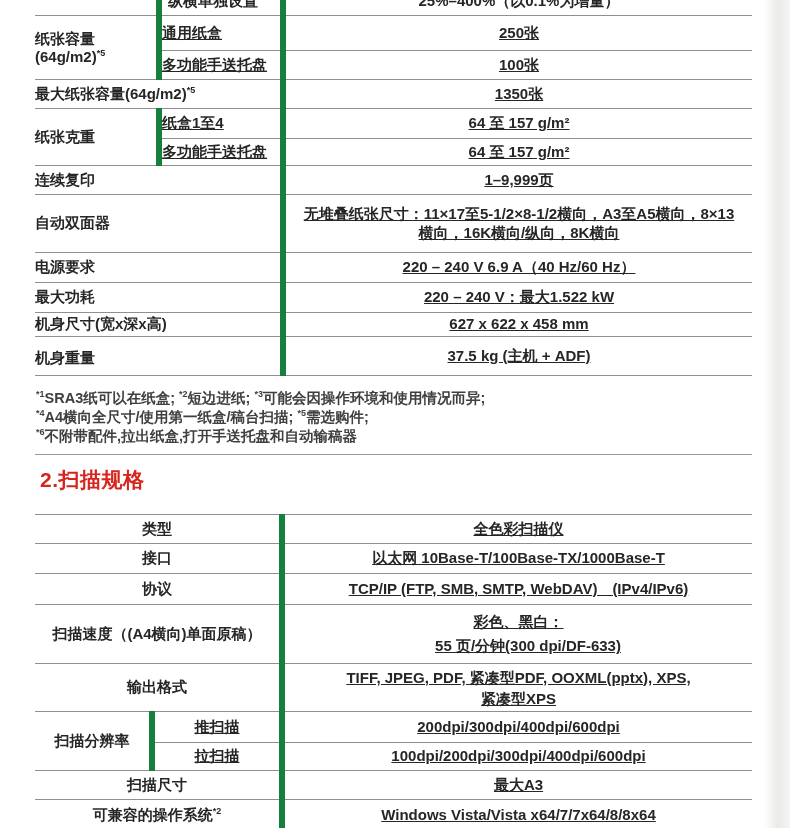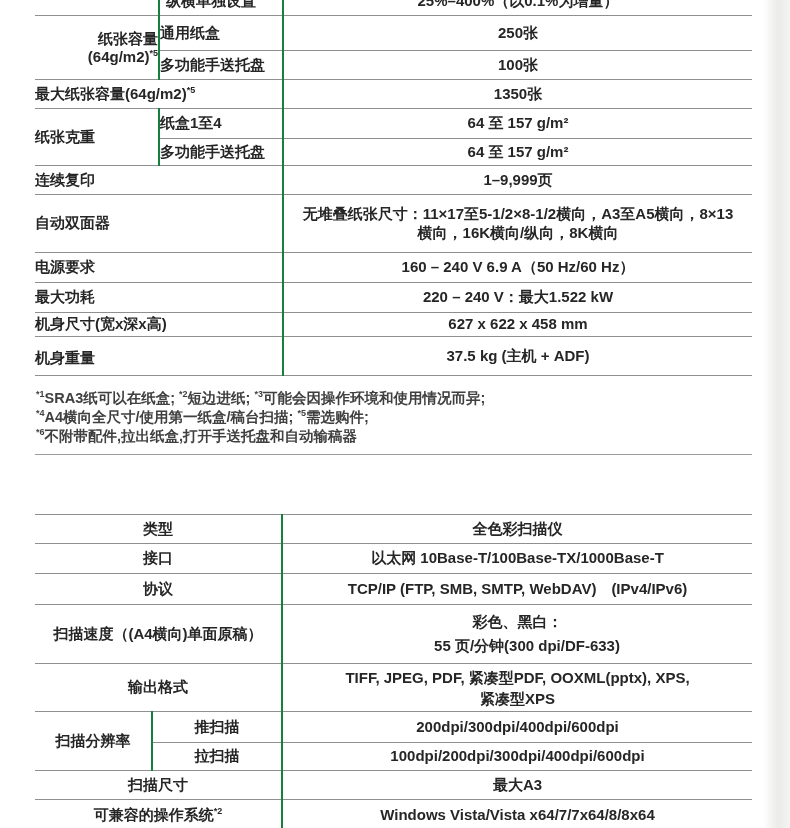--- a/index.html
+++ b/index.html
@@ -14,41 +14,41 @@
   
   table.spec{
     border-collapse:collapse;table-layout:fixed;
     position:absolute;left:35px;
     font-size:15px;font-weight:600;color:#262626;
   }
   table.spec td{padding:0;vertical-align:middle;line-height:1.25;
     border-top:1px solid #8f8f8f;}
   table.spec tr.no-top td{border-top:none;}
   table.spec tr.last td{border-bottom:1px solid #8f8f8f;}
-  td.dv{border-left:2px solid #15803d;}
+  td.dv{border-left:6px solid #15803d;text-decoration:underline;}
   td.lab{text-align:left;padding-left:3px;}
   td.lab2{text-align:left;padding-left:6px;}
   td.val{text-align:center;}
   td.cen{text-align:center;}
   sup{font-size:9px;line-height:0;vertical-align:super;letter-spacing:0;}
 
   
   td.clipcell{overflow:hidden;}
   .clipbox{position:relative;height:15px;overflow:hidden;}
   .clipbox span{position:absolute;top:-9px;display:block;white-space:nowrap;line-height:20px;}
   .clipbox.l span{left:6px;}
   .clipbox.c span{left:0;right:0;text-align:center;}
 
   
   .h15{height:15px}.h35{height:35px}.h29{height:29px}.h30{height:30px}
   .h27{height:27px}.h58{height:58px}.h24{height:24px}.h39{height:39px}
   
   .h31{height:31px}.h59{height:59px}.h48{height:48px}.h28{height:28px}.h32{height:32px}
 
-  .two-line div{line-height:18px;text-align:right;}
+  .two-line div{line-height:18px;}
 
   
   .footnotes{
     position:absolute;left:36px;top:389px;width:700px;
     font-size:14.5px;font-weight:600;line-height:19px;color:#404040;
   }
 
   
   .sep-line{position:absolute;left:35px;top:454px;width:717px;height:1px;background:#9b9b9b;}
   .section-heading{
@@ -127,21 +127,21 @@
     <tr class="h58">
       <td colspan="2" class="lab">自动双面器</td>
       <td class="dv val">
         <div>无堆叠纸张尺寸：11×17至5-1/2×8-1/2横向，A3至A5横向，8×13</div>
         <div>横向，16K横向/纵向，8K横向</div>
       </td>
     </tr>
 
     <tr class="h30">
       <td colspan="2" class="lab">电源要求</td>
-      <td class="dv val">160 – 240 V 6.9 A（50 Hz/60 Hz）</td>
+      <td class="dv val">220 – 240 V 6.9 A（40 Hz/60 Hz）</td>
     </tr>
 
     <tr class="h30">
       <td colspan="2" class="lab">最大功耗</td>
       <td class="dv val">220 – 240 V：最大1.522 kW</td>
     </tr>
 
     <tr class="h24">
       <td colspan="2" class="lab">机身尺寸(宽x深x高)</td>
       <td class="dv val">627 x 622 x 458 mm</td>
@@ -160,20 +160,21 @@
     </div>
     <div>
       <sup>*4</sup><span>A4横向全尺寸/使用第一纸盒/稿台扫描; </span><sup>*5</sup><span>需选购件;</span>
     </div>
     <div>
       <sup>*6</sup><span>不附带配件,拉出纸盒,打开手送托盘和自动输稿器</span>
     </div>
   </div>
 
   <div class="sep-line"></div>
+  <div class="section-heading">2.扫描规格</div>
 
   <table class="spec" style="top:514px;width:717px;">
     <colgroup>
         <col style="width:117px">
         <col style="width:130px">
         <col style="width:470px">
       </colgroup>
 
     <tbody>
         <tr class="h29">

